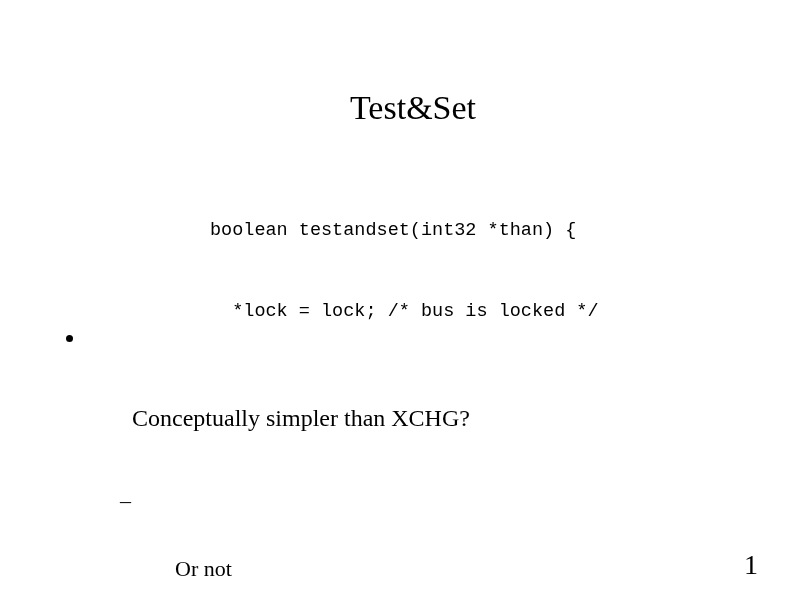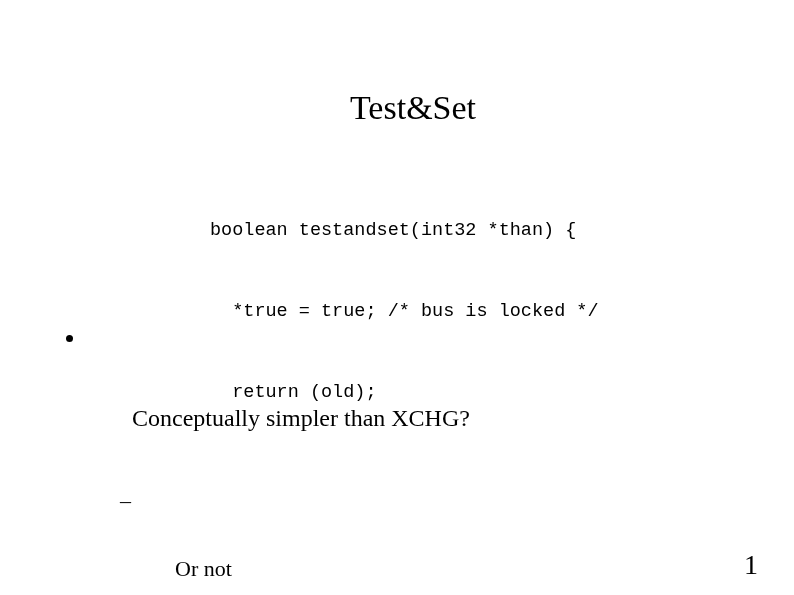--- a/index.html
+++ b/index.html
@@ -127,22 +127,21 @@
 </style>
 </head>
 <body>
 
 <div class="slide">
 
   <div class="slide-title">Test&amp;Set</div>
 
   <div class="code-block">
     <div class="code-line">boolean testandset(int32 *than) {</div>
-    <div class="code-line">  *true = true; /* bus is locked */</div>
-    <div class="code-line">  return (old);</div>
+    <div class="code-line">  *lock = lock; /* bus is locked */</div>
     
   </div>
 
   <div class="bullet-list">
 
     <div class="bullet-row">
       <span class="bullet-marker"><span class="dot"></span></span>
       <span>Conceptually simpler than XCHG?</span>
     </div>
 

